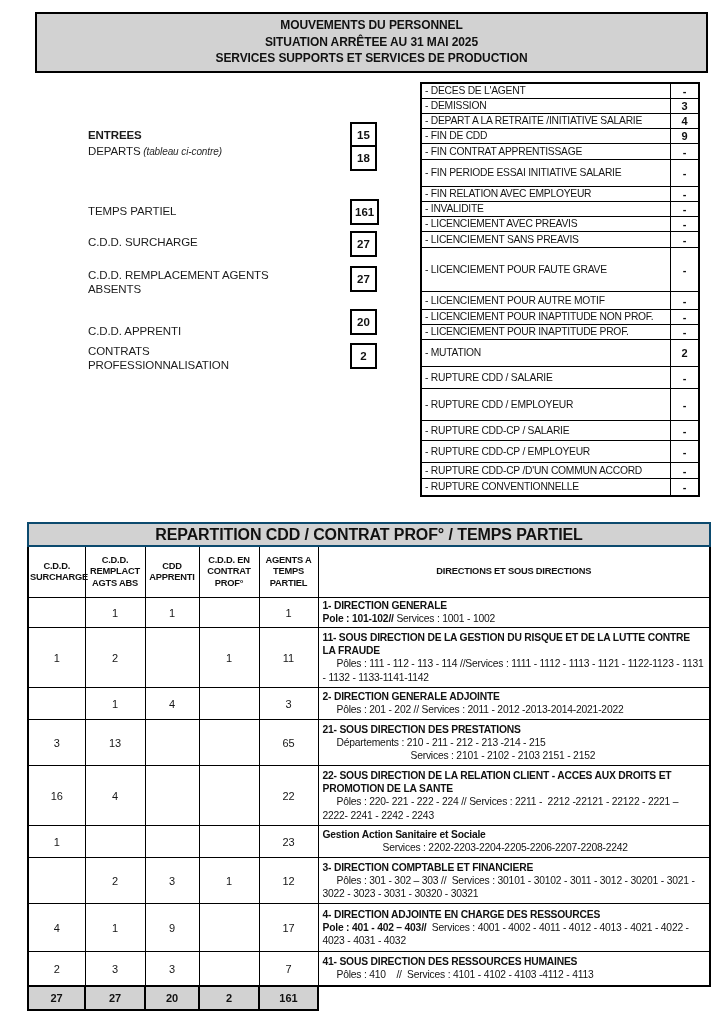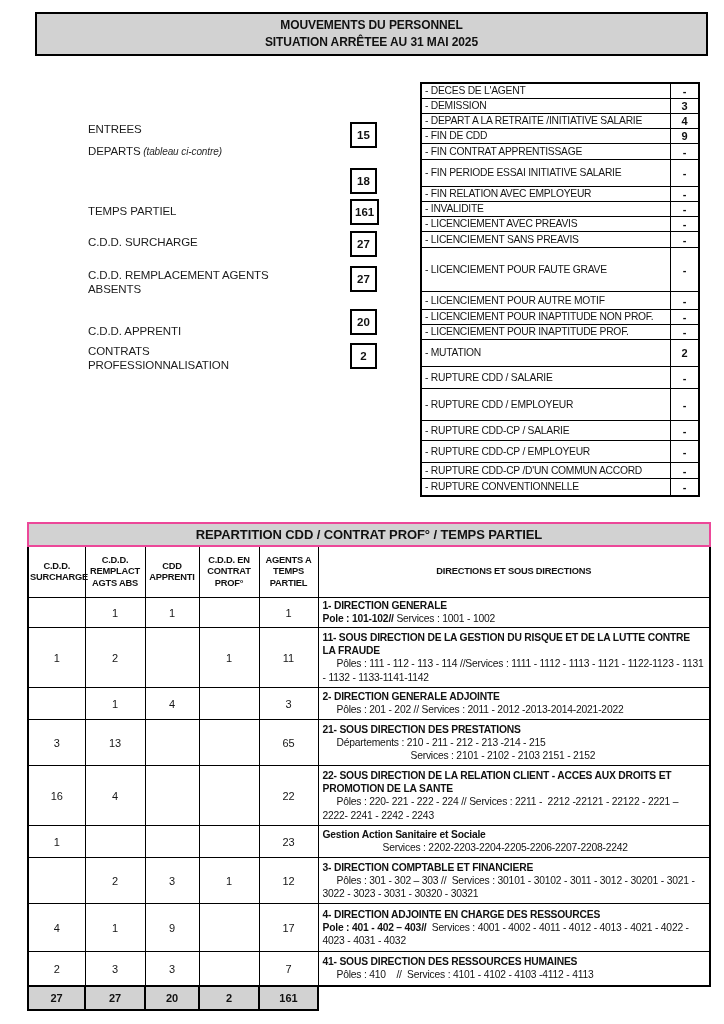--- a/index.html
+++ b/index.html
@@ -31,22 +31,22 @@
   }
   table.dep td{border:1px solid #000;vertical-align:middle;}
   table.dep td.lab{font-size:10.3px;padding:0 3px;letter-spacing:-0.25px;line-height:1.1;color:#151515;}
   table.dep td.val{width:25px;text-align:center;font-weight:700;font-size:11px;}
   
   table.rep{
     position:absolute;left:27px;top:522px;width:684px;border-collapse:collapse;table-layout:fixed;
   }
   table.rep td,table.rep th{border:1px solid #000;}
   table.rep td.band{
-    border:2px solid #ec4899;background:#d2d2d2;text-align:center;
-    font-weight:700;font-size:13px;height:19px;letter-spacing:-0.1px;
+    border:2px solid #0c4a6e;background:#d2d2d2;text-align:center;
+    font-weight:700;font-size:16px;height:19px;letter-spacing:-0.1px;
   }
   table.rep th{
     font-size:9.3px;font-weight:700;text-align:center;vertical-align:middle;
     height:46px;padding:2px 1px;line-height:1.2;letter-spacing:-0.2px;background:#fff;
   }
   table.rep th.first, table.rep td.first{border-left:2px solid #000;}
   table.rep th.last,  table.rep td.dir{border-right:2px solid #000;}
   table.rep td.num{
     text-align:center;vertical-align:middle;font-size:11px;color:#151515;background:#fff;
   }
@@ -68,27 +68,28 @@
   table.rep td.void{border:none;background:#fff;}
 </style>
 </head>
 <body>
 
 <div class="page">
 
   <div class="title-box">
     <div>MOUVEMENTS DU PERSONNEL</div>
     <div>SITUATION ARRÊTEE AU 31 MAI 2025</div>
+    <div>SERVICES SUPPORTS ET SERVICES DE PRODUCTION</div>
   </div>
 
   <div id="summary-items">
-      <div class="sum-label" style="top: 123px; width: 200px;"><span>ENTREES</span></div>
+      <div class="sum-label" style="top: 129px; width: 200px; font-weight: bold;"><span>ENTREES</span></div>
       <div class="sum-box" style="top: 122px;">15</div>
       <div class="sum-label" style="top: 145px; width: 140px;"><span>DEPARTS</span><span class="sum-note">  (tableau ci-contre)</span></div>
-      <div class="sum-box" style="top: 168px; text-align: right;">18</div>
+      <div class="sum-box" style="top: 145px; text-align: right;">18</div>
       <div class="sum-label" style="top: 205px; width: 200px;"><span>TEMPS PARTIEL</span></div>
       <div class="sum-box" style="top: 199px;">161</div>
       <div class="sum-label" style="top: 236px; width: 200px;"><span>C.D.D. SURCHARGE</span></div>
       <div class="sum-box" style="top: 231px;">27</div>
       <div class="sum-label" style="top: 269px; width: 185px;"><span>C.D.D. REMPLACEMENT AGENTS ABSENTS</span></div>
       <div class="sum-box" style="top: 266px;">27</div>
       <div class="sum-label" style="top: 325px; width: 200px;"><span>C.D.D. APPRENTI</span></div>
       <div class="sum-box" style="top: 309px;">20</div>
       <div class="sum-label" style="top: 345px; width: 180px;"><span>CONTRATS PROFESSIONNALISATION</span></div>
       <div class="sum-box" style="top: 343px;">2</div>

